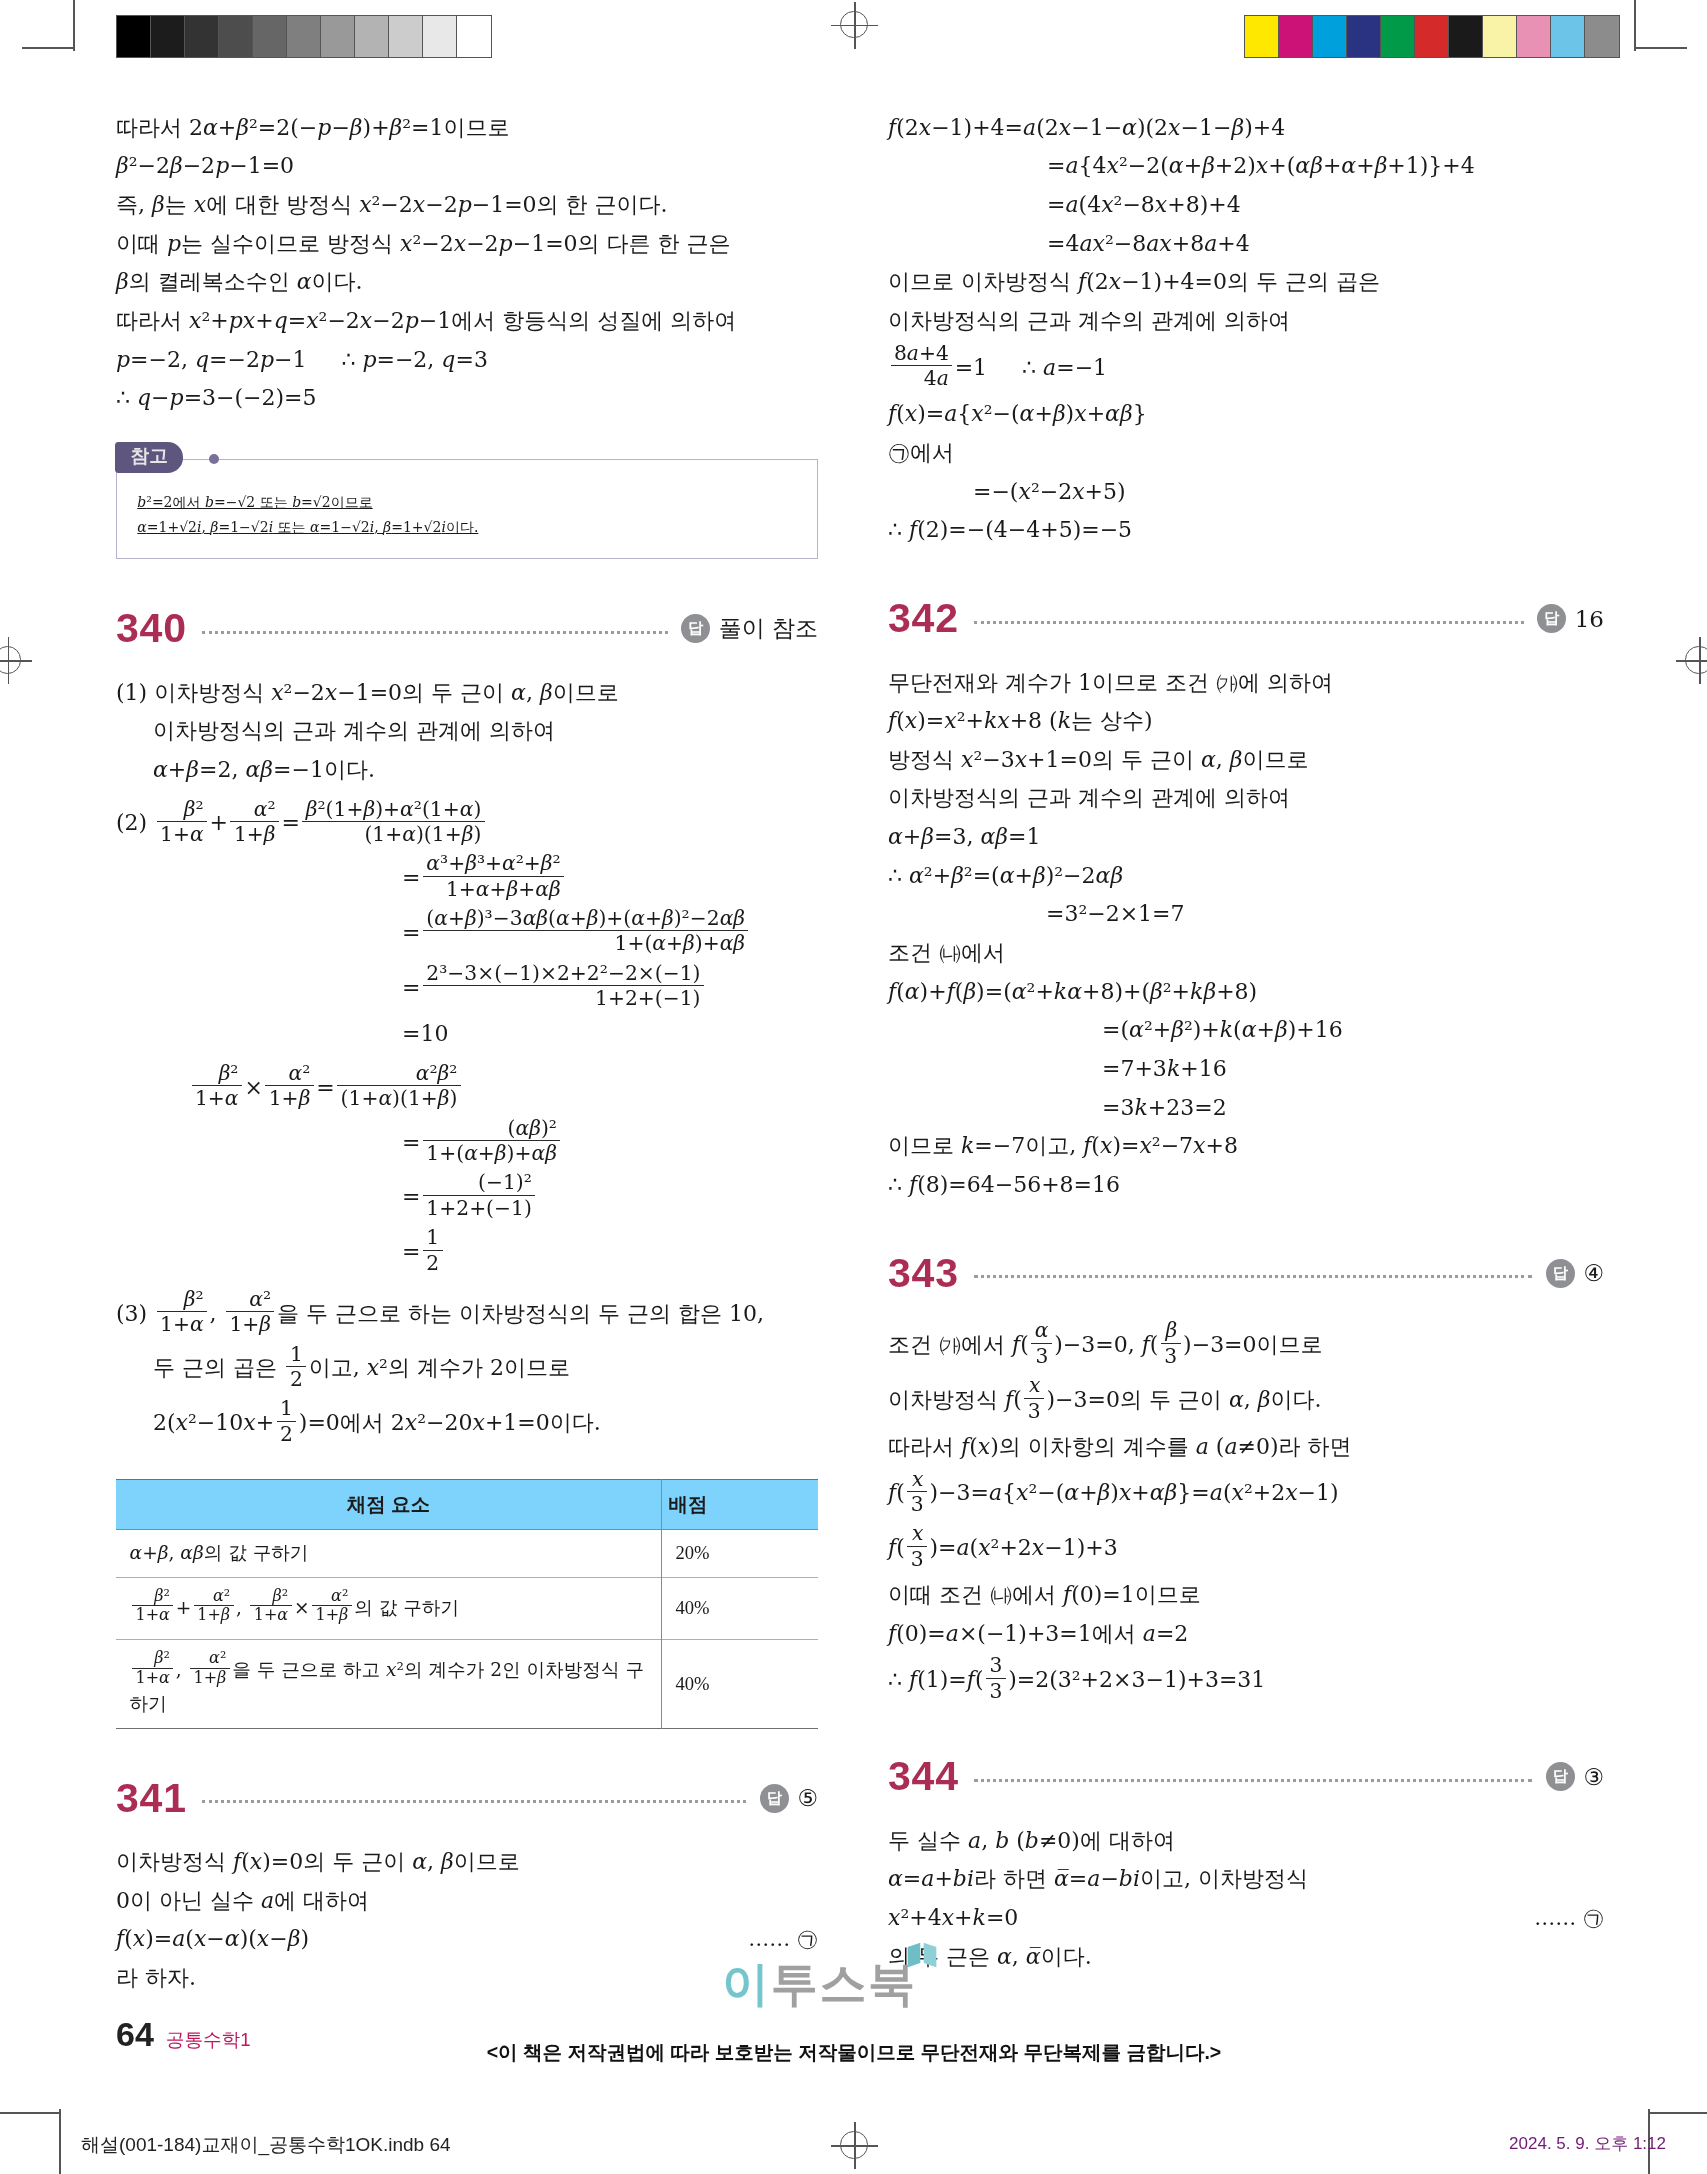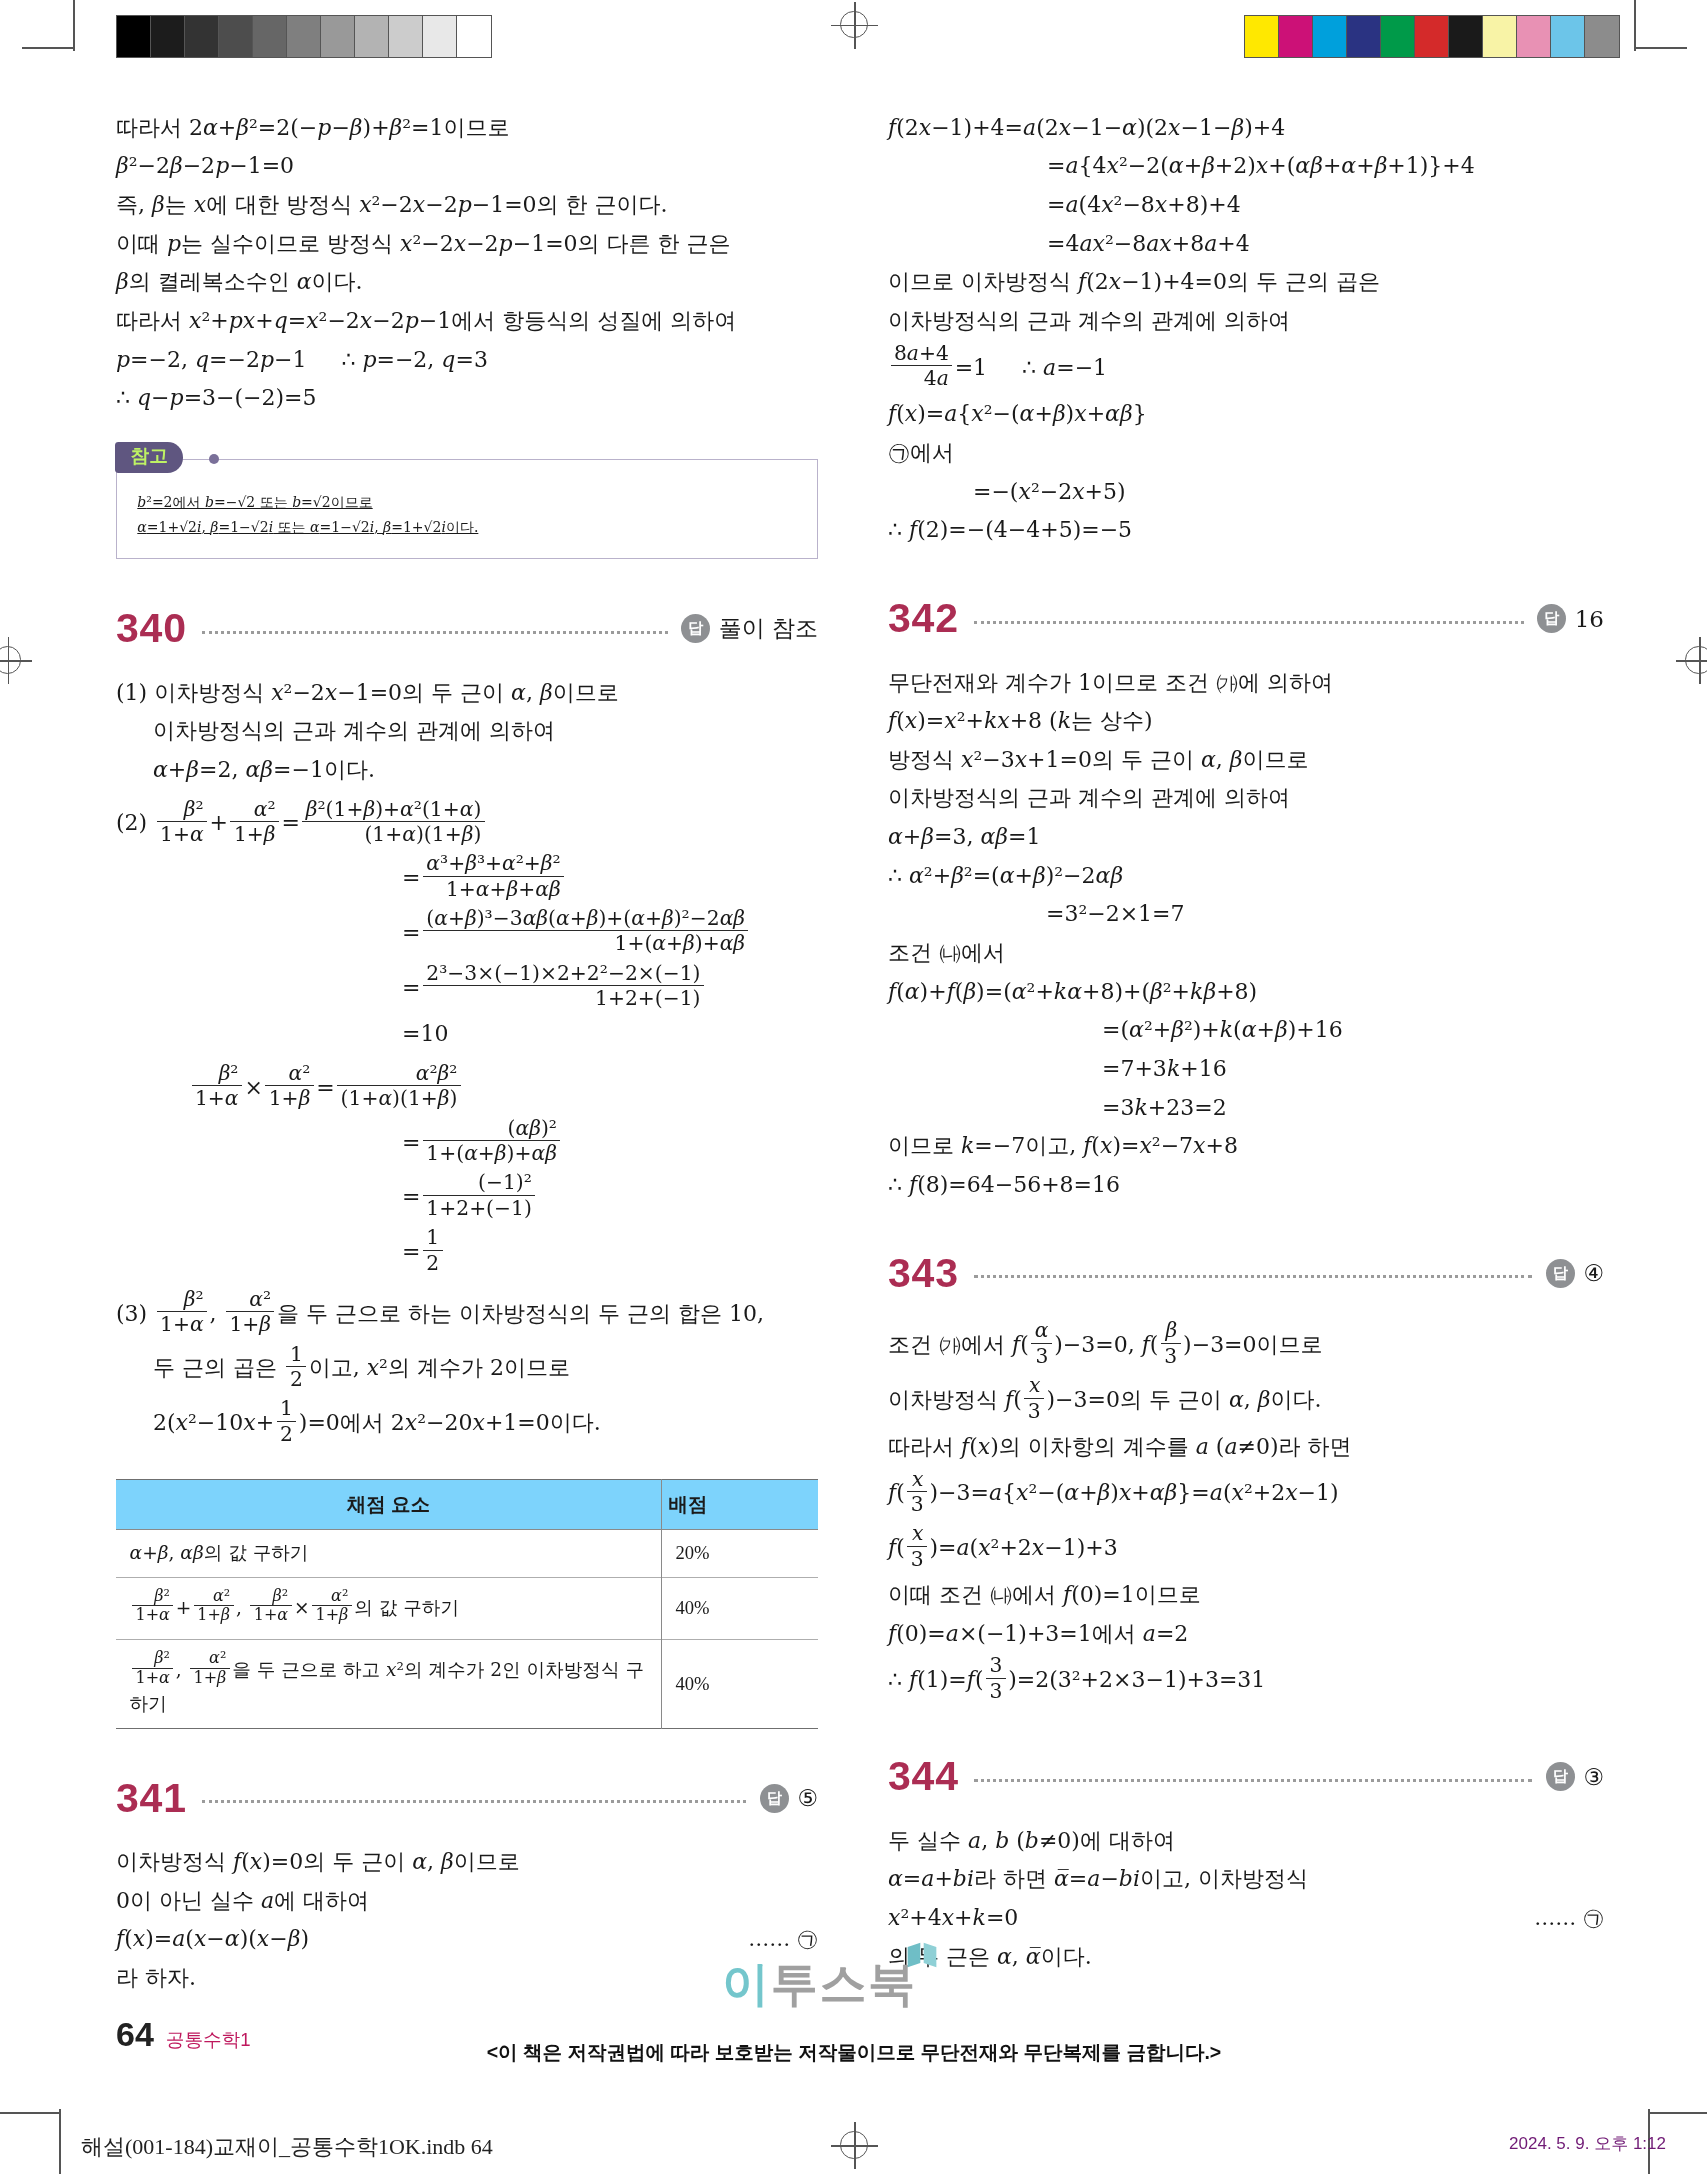--- a/index.html
+++ b/index.html
@@ -42,21 +42,21 @@
   .prob-head{display:flex;align-items:center;margin:49px 0 25.4px;}
   .pnum{font-family:"Liberation Sans",sans-serif;font-weight:800;font-size:41px;letter-spacing:0.8px;color:#ab2d53;line-height:1;}
   .leader{flex:1;height:0;border-bottom:3.4px dotted #9b9b9b;margin:6.8px 13.6px 0 15.3px;}
   .ans{display:flex;align-items:center;white-space:nowrap;}
   .ans-icon{display:inline-flex;align-items:center;justify-content:center;width:29px;height:29px;border-radius:50%;
             background:#8e9093;color:#fff;font-family:"Liberation Sans",sans-serif;font-size:15.3px;font-weight:700;margin-right:8.5px;}
   .ans-text{font-size:23px;}
 
   
   .note-box{position:relative;border:1.7px solid #b9b2cb;margin-top:42px;padding:29px 20.3px 17px;}
-  .note-badge{position:absolute;top:-18px;left:-1.7px;background:#5f5680;color:#bef264;
+  .note-badge{position:absolute;top:-18px;left:-1.7px;background:#5f5680;color:#e5e5e5;
               font-family:"Liberation Sans",sans-serif;font-size:18.6px;font-weight:700;
               padding:5.1px 15.3px 6.8px;border-radius:3.4px 15.3px 15.3px 3.4px;line-height:1;}
   .note-dot{position:absolute;top:-6px;left:92px;width:10.2px;height:10.2px;border-radius:50%;background:#7a7099;}
   .note-box .m{font-size:14px;text-decoration:underline;}
 
   
   .score-table{width:100%;border-collapse:collapse;border-top:1.7px solid #6f6f6f;border-bottom:1.7px solid #6f6f6f;margin-top:29px;}
   .score-table th{background:#7dd3fc;font-family:"Liberation Sans",sans-serif;font-size:19.5px;font-weight:700;
                   padding:11px 6.8px;border-bottom:1.7px solid #8a8a8a;}
   .score-table td{font-size:18.6px;padding:10.2px 13.6px;border-top:0.8px solid #aeaeae;}
@@ -70,21 +70,21 @@
 
   .logo{position:absolute;left:722px;top:1960px;}
   .logo-text{font-family:"Liberation Sans",sans-serif;font-weight:800;font-size:47px;letter-spacing:1.7px;line-height:1;}
   .logo-first{color:#74c6cc;}
   .logo-rest{color:#a0a0a0;}
   .logo-book{position:absolute;right:-22px;top:-18.6px;}
 
   .copyright{position:absolute;left:0;top:2039px;width:100%;text-align:center;
              font-family:"Liberation Sans",sans-serif;font-size:19.5px;font-weight:700;color:#111;}
 
-  .printline-left{position:absolute;left:81px;top:2132px;font-family:Liberation Serif, serif;font-size:22px;color:#222;}
+  .printline-left{position:absolute;left:81px;top:2132px;font-family:Liberation Sans, sans-serif;font-size:19px;color:#222;}
   .printline-right{position:absolute;right:42px;top:2132px;font-family:"Liberation Sans",sans-serif;font-size:17px;color:#701a75;}
 
   .ref-line{display:flex;justify-content:space-between;align-items:baseline;}
   .ref-mark{font-size:21px;white-space:nowrap;padding-left:17px;}
 </style>
 </head>
 <body>
 
 <div class="bar" style="left:116px;top:15.3px;">
   <div class="sw" style="background: rgb(0, 0, 0);"></div>

